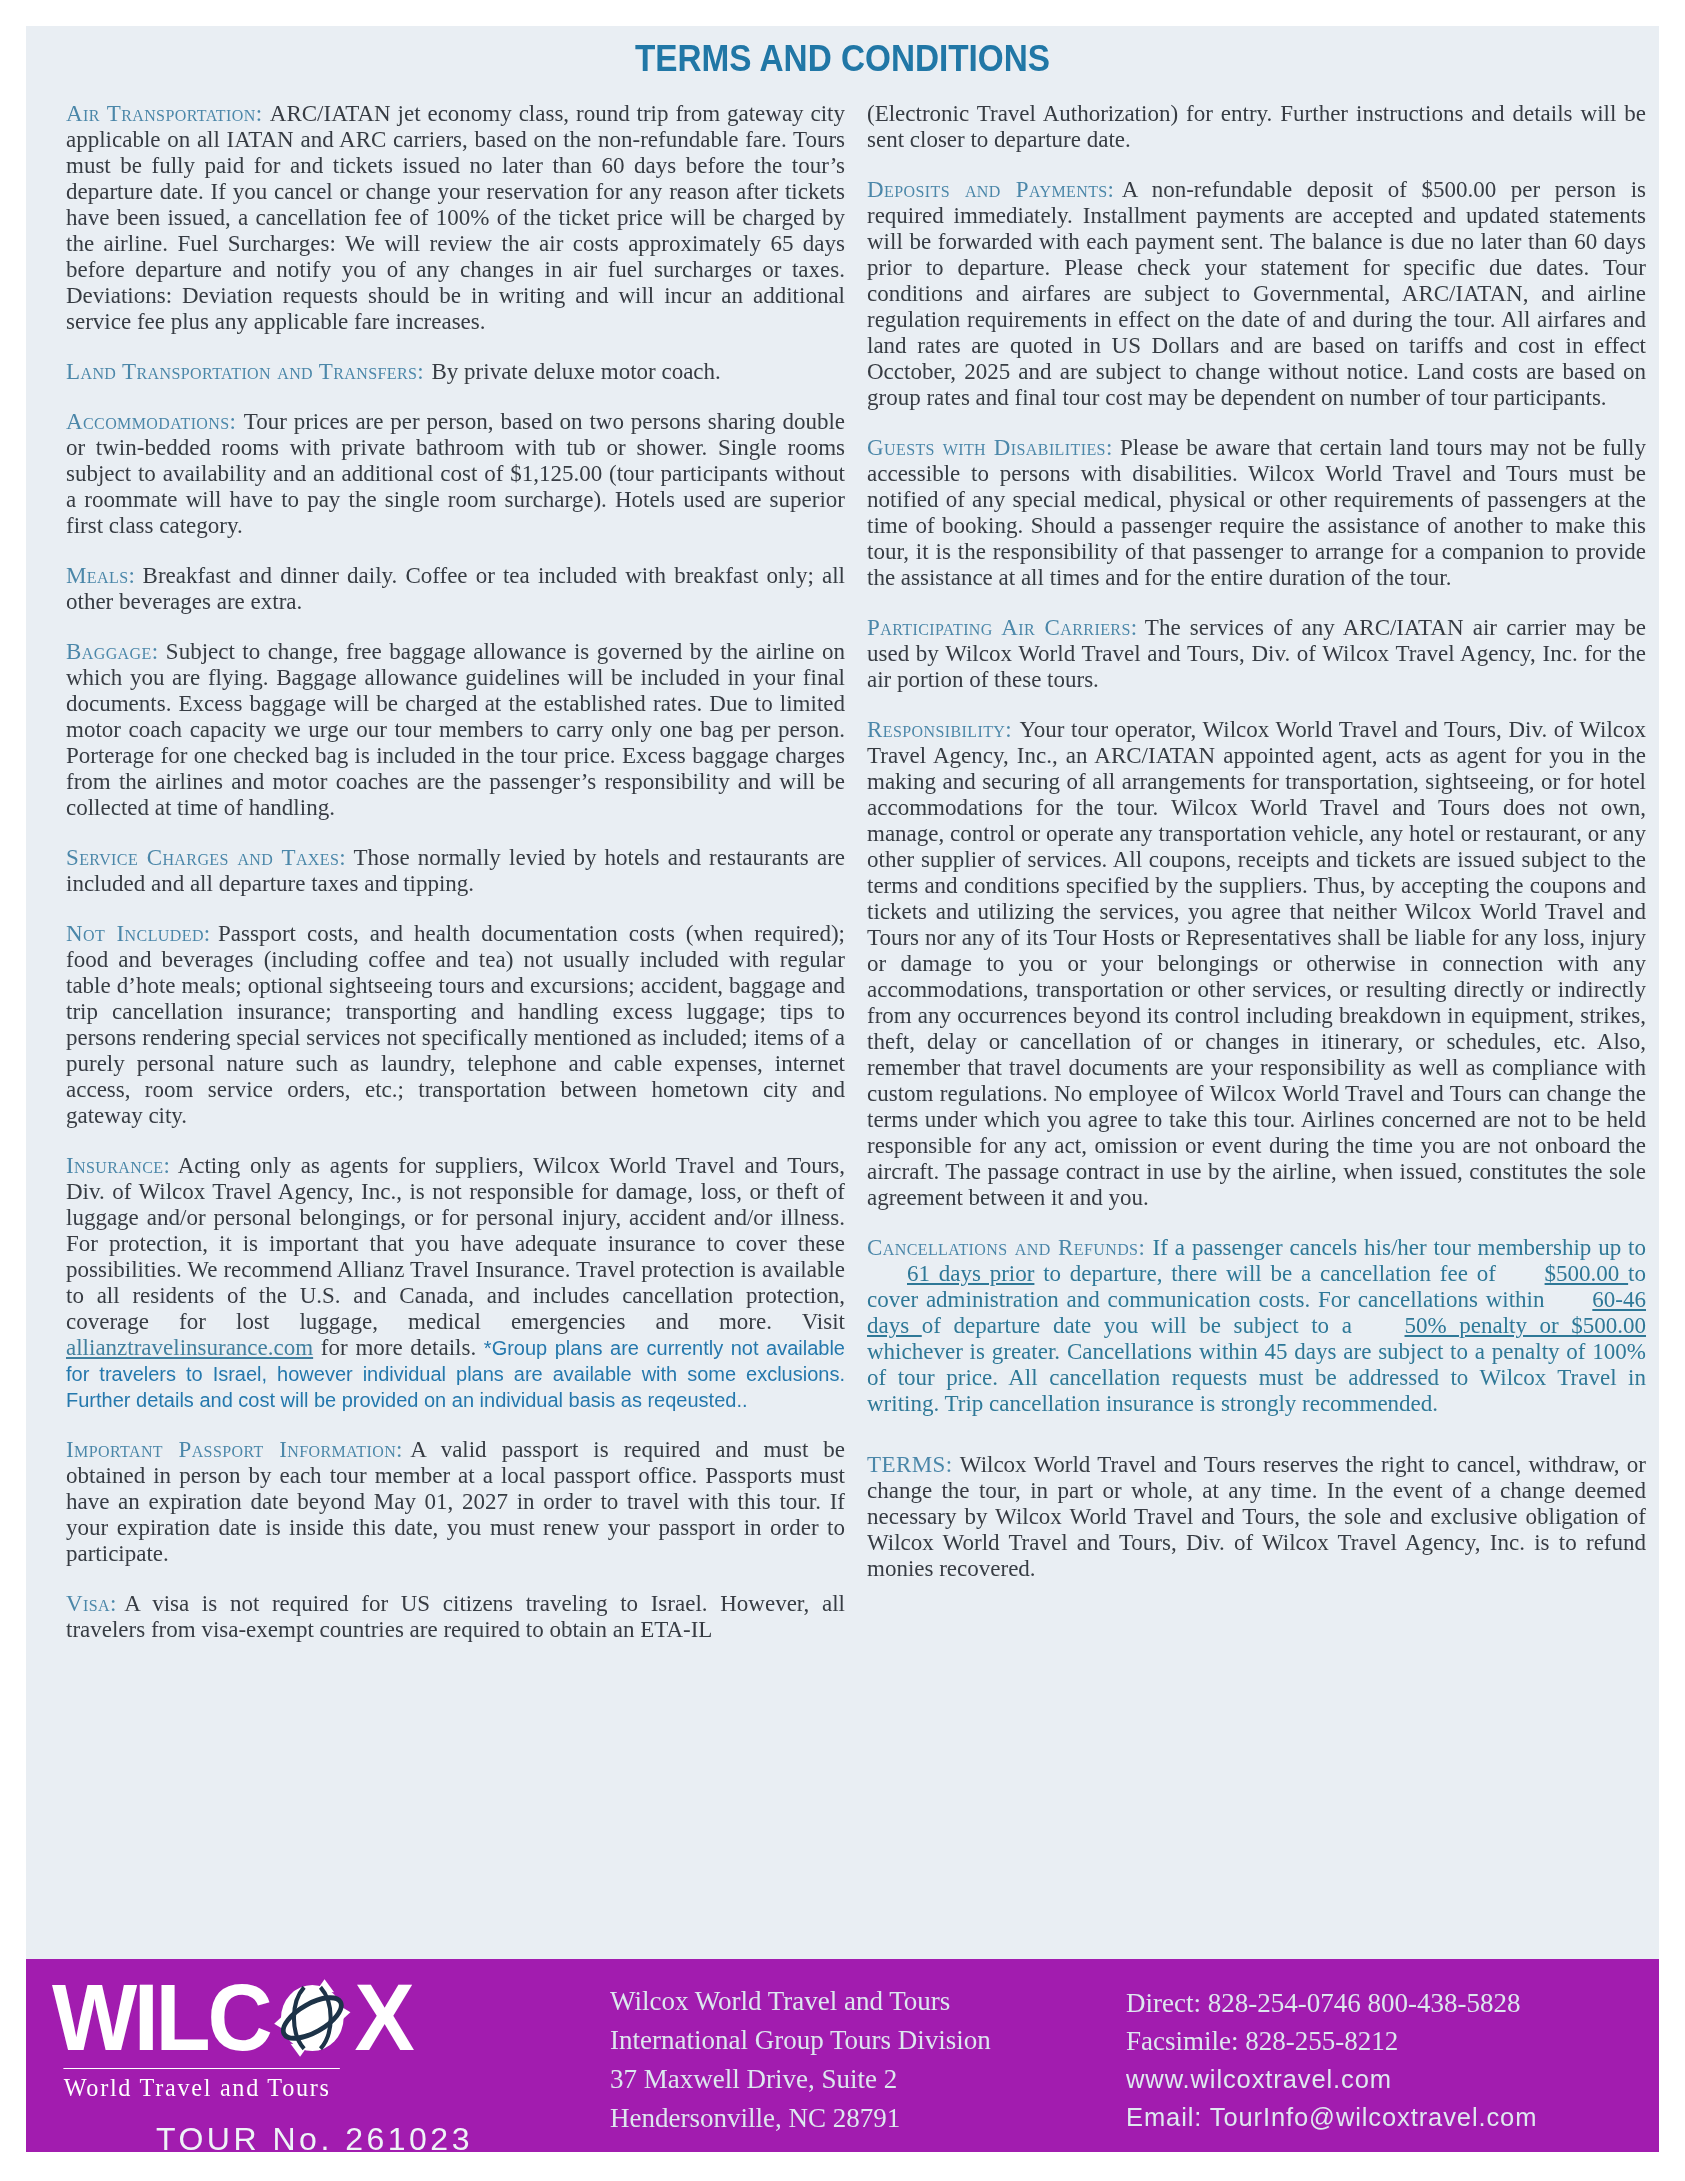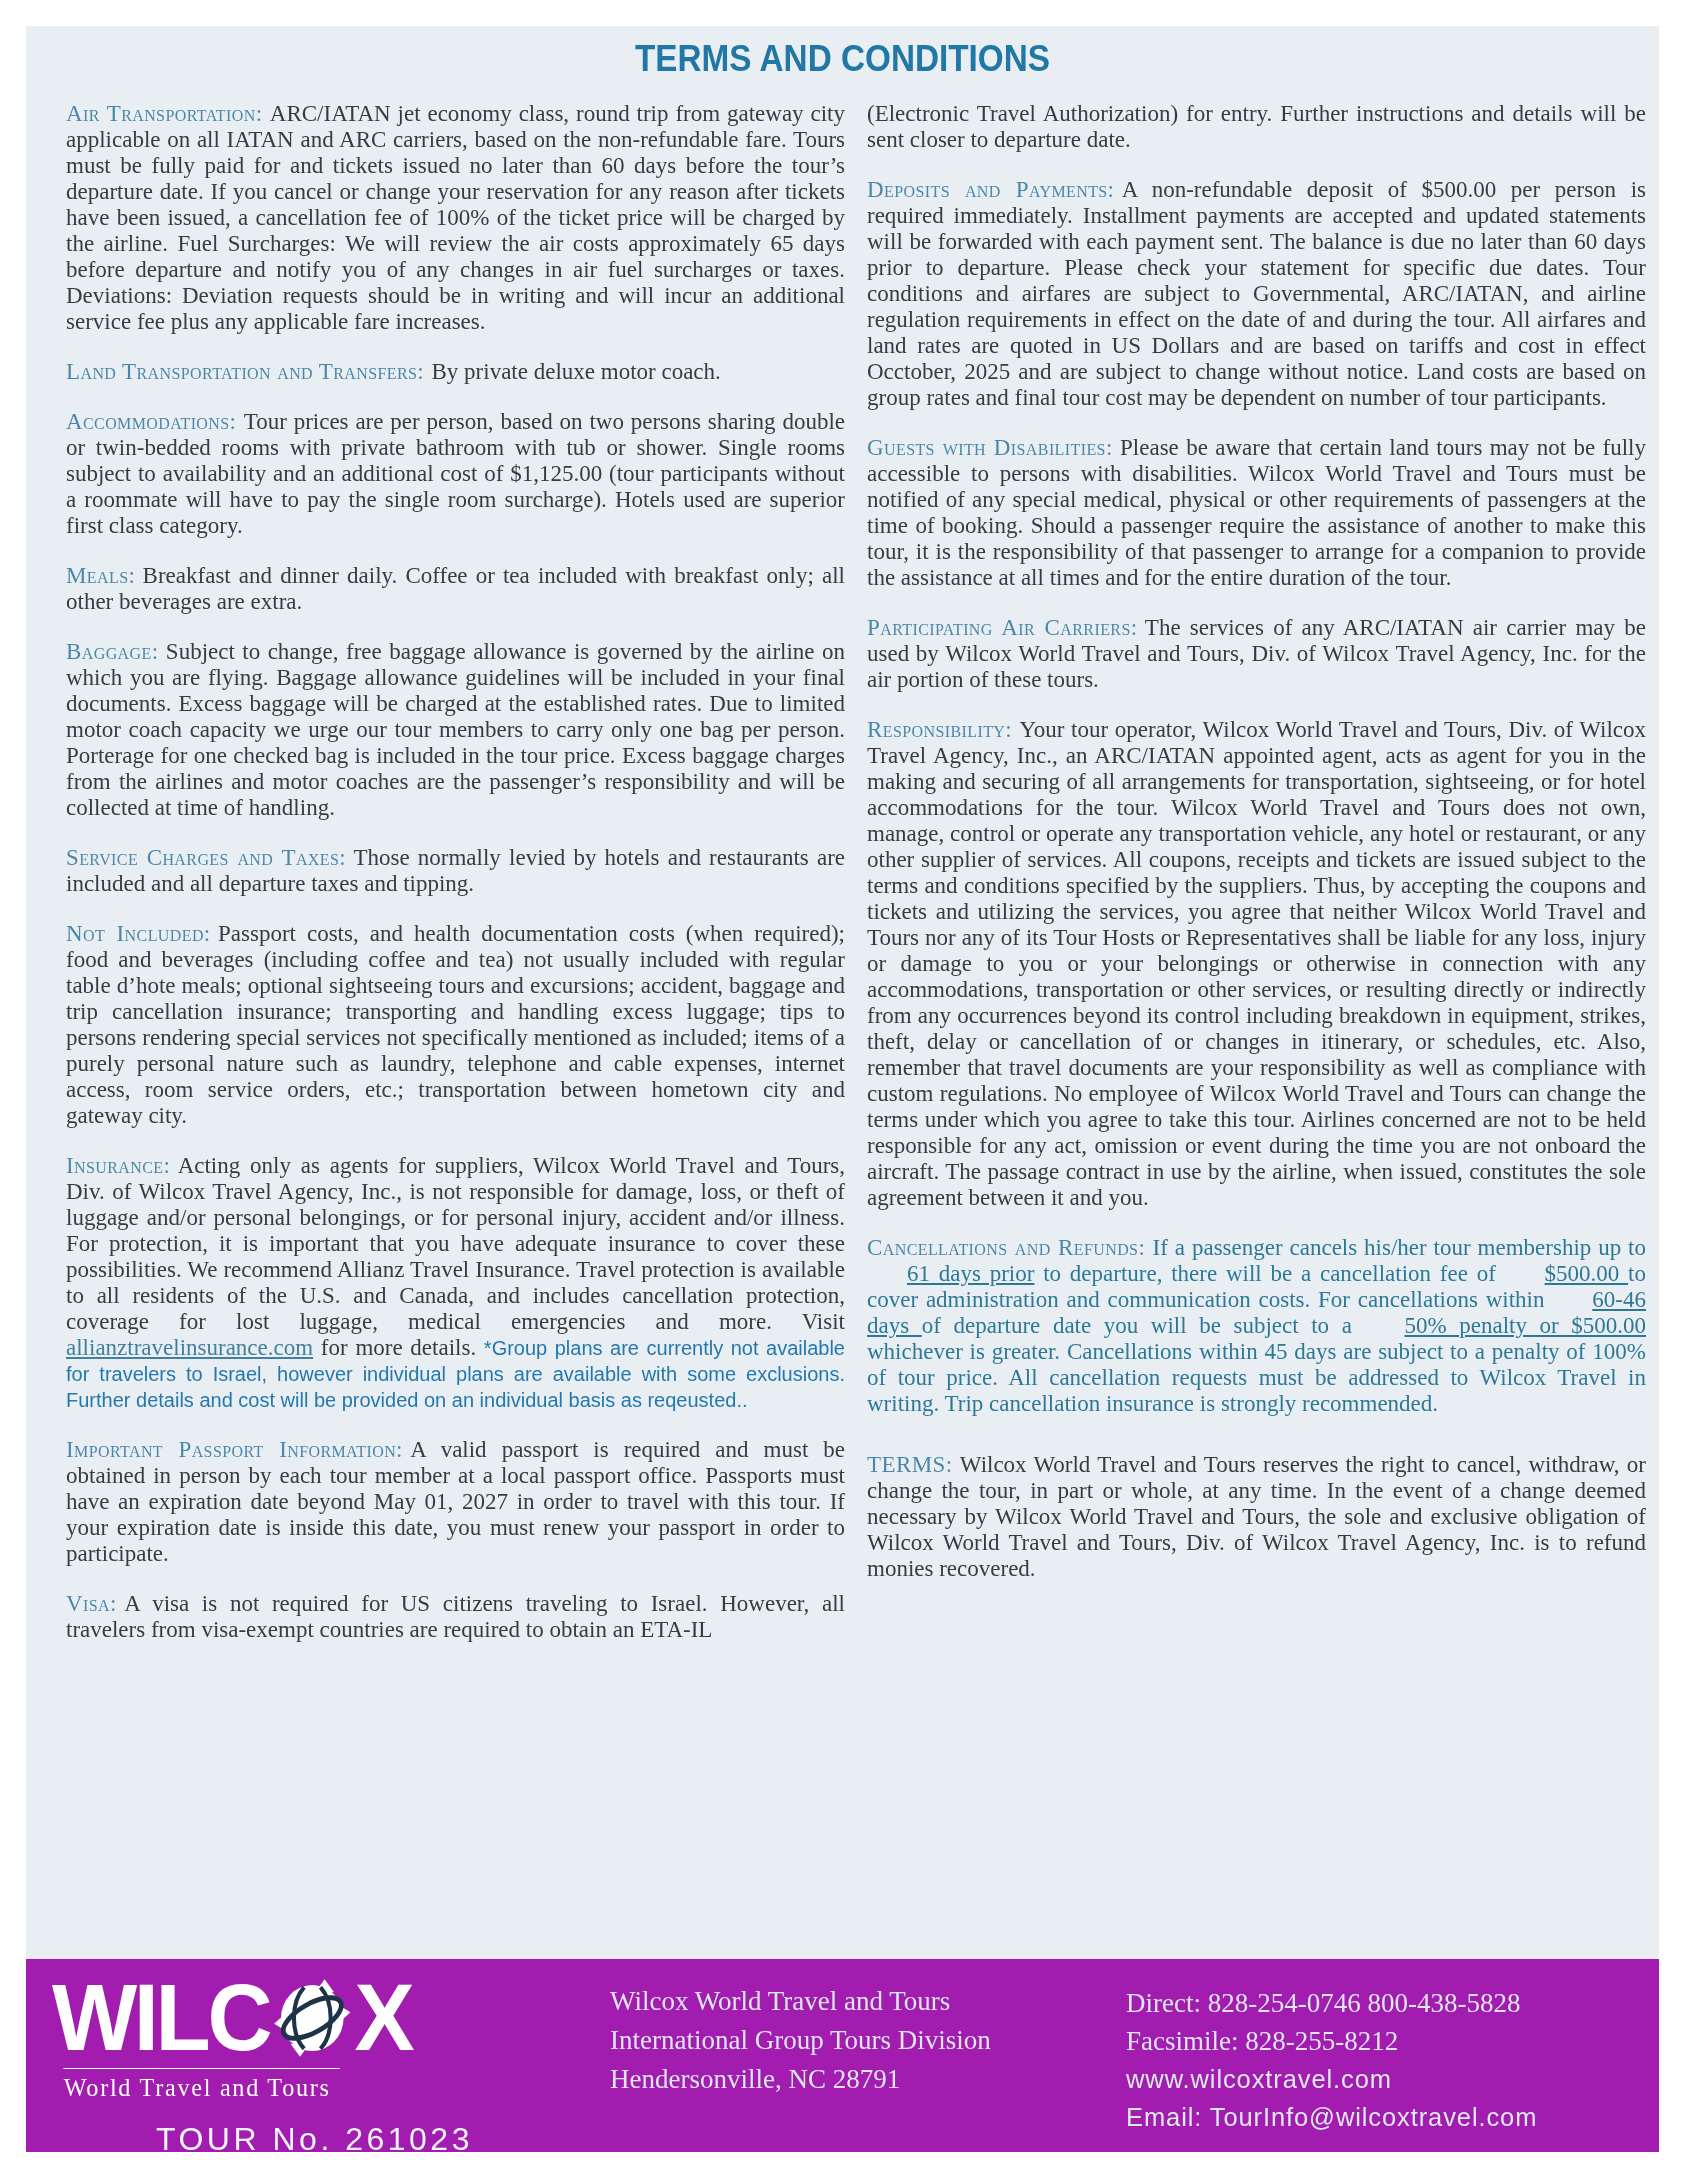--- a/index.html
+++ b/index.html
@@ -112,20 +112,21 @@
         <span>X</span>
       </div>
       <div class="logo-sub">World Travel and Tours</div>
     </div>
 
     <div class="tour-no">TOUR No. 261023</div>
 
     <div class="addr">
       <div>Wilcox World Travel and Tours</div>
       <div>International Group Tours Division</div>
+      <div>37 Maxwell Drive, Suite 2</div>
       <div>Hendersonville, NC 28791</div>
     </div>
 
     <div class="contact">
       <div>Direct: 828-254-0746 800-438-5828</div>
       <div>Facsimile: 828-255-8212</div>
       <div class="sans">www.wilcoxtravel.com</div>
       <div class="sans">Email: TourInfo@wilcoxtravel.com</div>
     </div>
 

